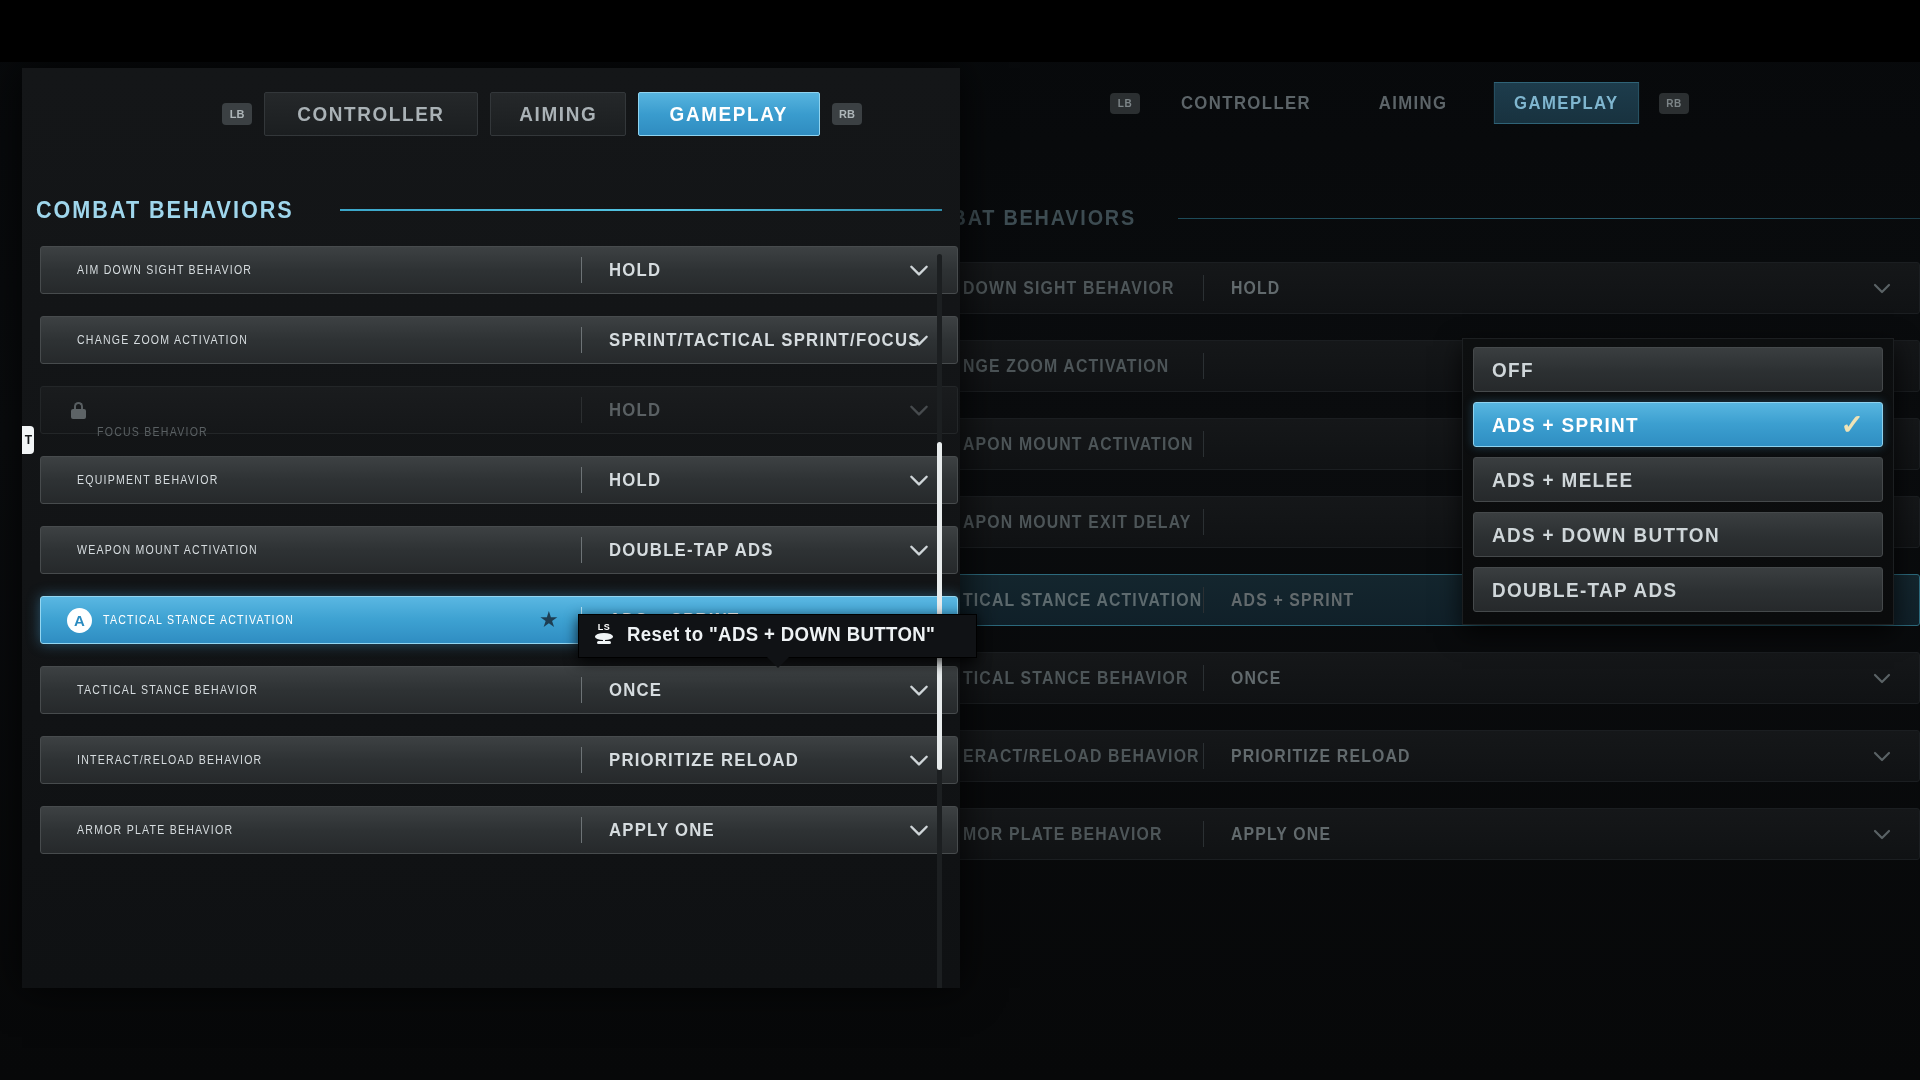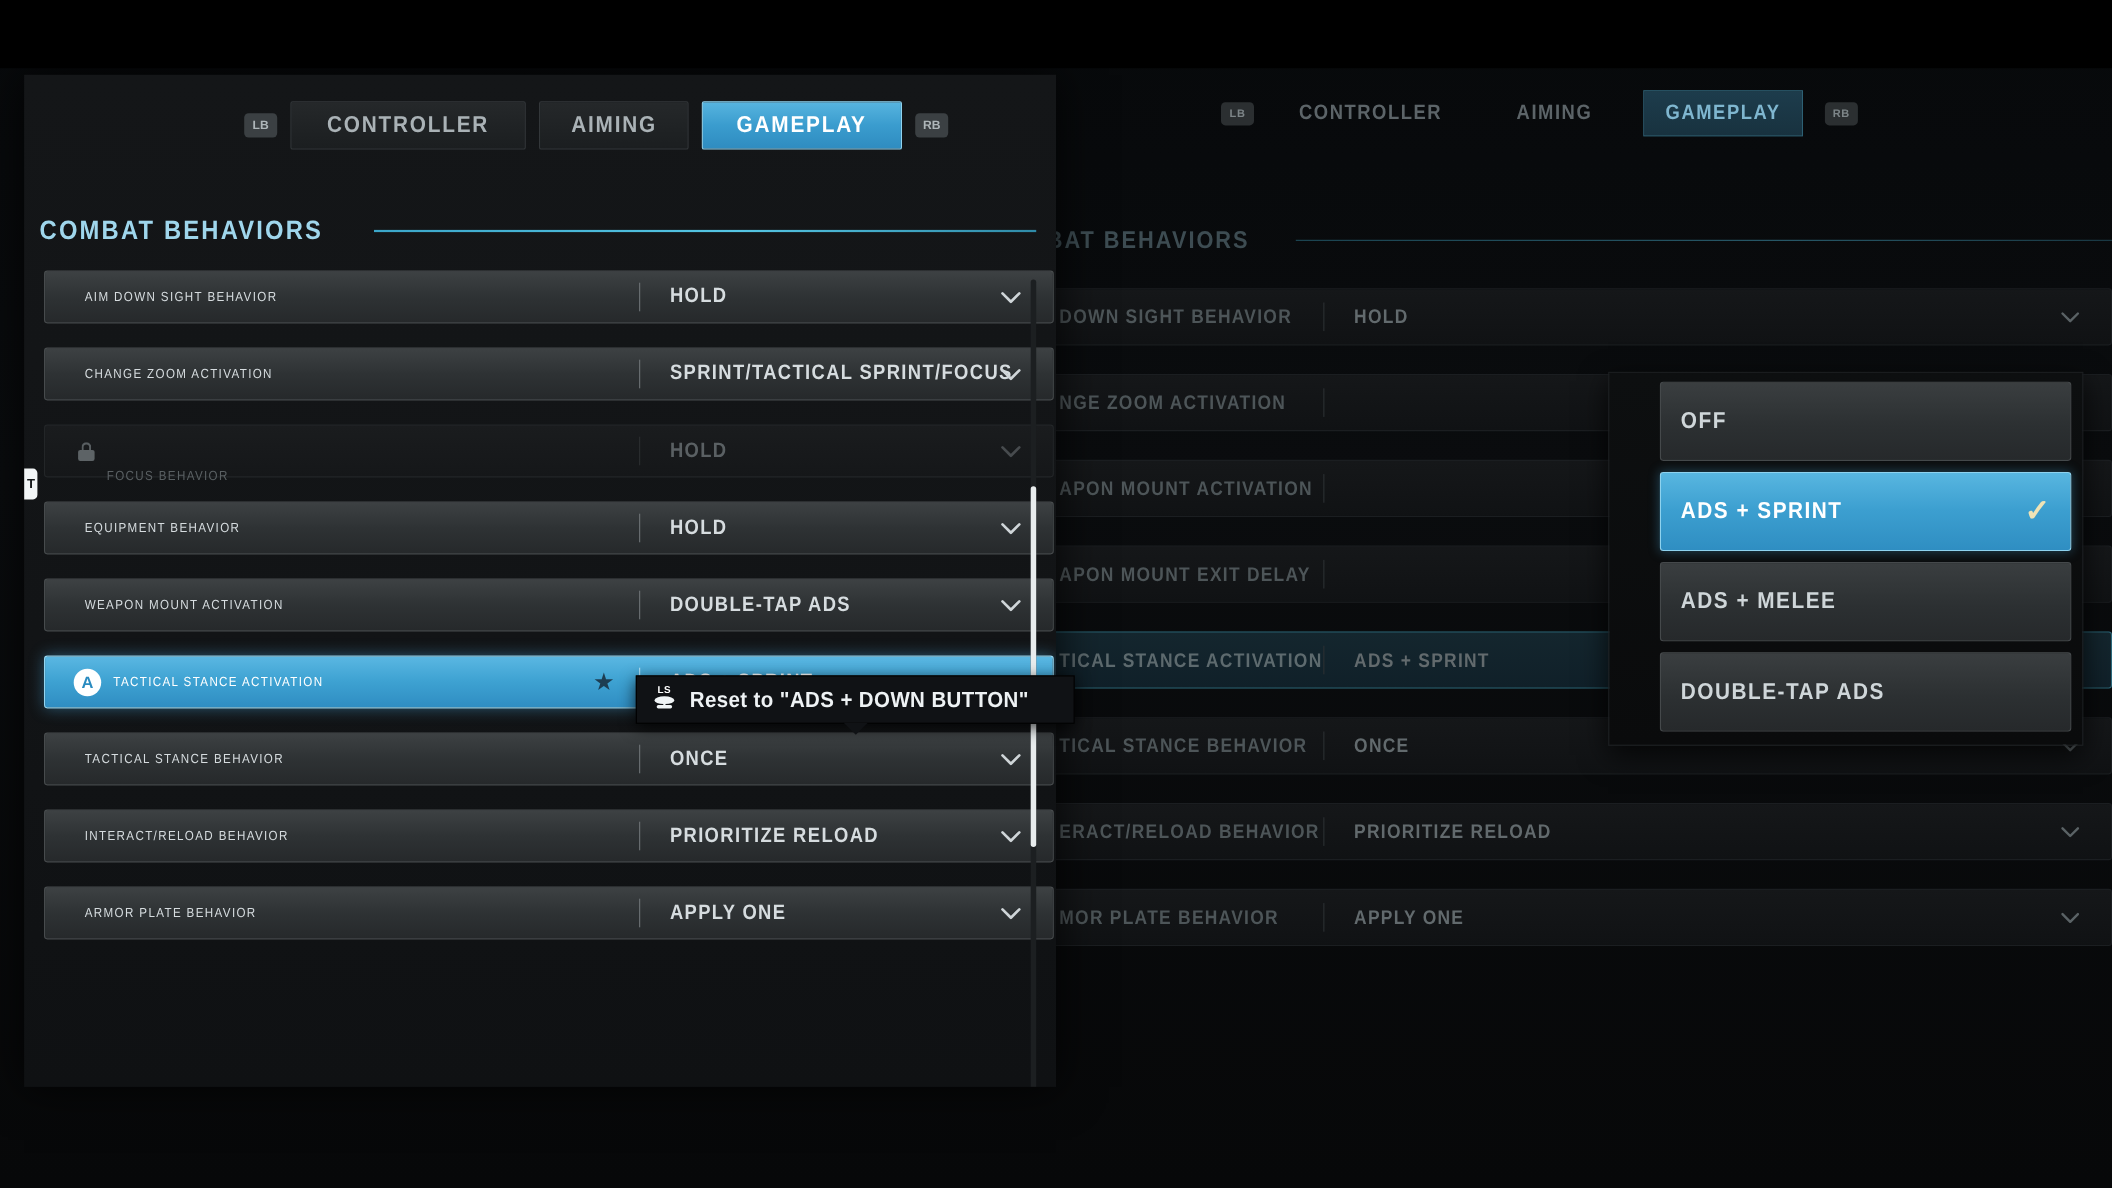--- a/index.html
+++ b/index.html
@@ -82,25 +82,25 @@
   .bg-chev svg { stroke: #5a6265; }
 
   
   .dropdown {
     position: absolute; left: 1462px; top: 338px; width: 432px;
     background: linear-gradient(180deg, #0d0f10 0%, #0a0b0c 100%);
     border: 1px solid #1c1f21; padding: 8px 10px 12px 10px;
     box-shadow: 0 8px 24px rgba(0,0,0,0.75); z-index: 5;
   }
   .dd-item {
-    height: 72px; margin-bottom: 10px;
+    height: 45px; margin-bottom: 10px;
     display: flex; align-items: center;
     background: linear-gradient(180deg, #3a3e40 0%, #2c3032 55%, #26292b 100%);
     border: 1px solid #45494b; border-radius: 3px;
-    padding: 0 18px; position: relative; margin-left: 36px;
+    padding: 0 18px; position: relative;
   }
   .dd-item:last-child { margin-bottom: 0; }
   .dd-item.selected {
     background: linear-gradient(180deg, #58b6e0 0%, #3c9fd0 48%, #2f8ec2 100%);
     border: 1px solid #8ed2ee;
     box-shadow: 0 0 10px rgba(70,160,210,0.35);
   }
   .dd-label {
     font-size: 21px; letter-spacing: 1.5px; color: #cfd6d9; font-weight: 700;
     font-family: "Liberation Sans Narrow", "Liberation Sans", sans-serif;
@@ -222,21 +222,21 @@
   .scroll-thumb {
     position: absolute; left: 0; top: 188px; width: 5px; height: 328px;
     background: #e8eced; border-radius: 3px;
   }
 
   
   .tooltip {
     position: absolute; left: 578px; top: 614px; z-index: 30;
     background: #101215; border: 1px solid #000;
     padding: 8px 18px 8px 12px;
-    display: flex; align-items: flex-end; gap: 10px;
+    display: flex; align-items: flex-start; gap: 10px;
     box-shadow: 0 4px 14px rgba(0,0,0,0.8);
   }
   .tooltip-text {
     font-size: 20px; color: #eef2f4; font-weight: 700; letter-spacing: 0.4px;
     white-space: nowrap;
     font-family: "Liberation Sans Narrow", "Liberation Sans", sans-serif;
   }
   .tooltip-text > span { display:inline-block; transform: scaleX(0.93); transform-origin:left center; }
   .tooltip-arrow {
     position: absolute; left: 50%; margin-left: -11px; bottom: -11px;
@@ -362,20 +362,23 @@
     <div class="dropdown" id="dropdown">
         <div class="dd-item">
           <div class="dd-label">OFF</div>
         </div>
         <div class="dd-item selected">
           <div class="dd-label">ADS + SPRINT</div>
           <div class="dd-check">✓</div>
         </div>
         <div class="dd-item">
           <div class="dd-label">ADS + MELEE</div>
+        </div>
+        <div class="dd-item">
+          <div class="dd-label">ADS + DOWN BUTTON</div>
         </div>
         <div class="dd-item">
           <div class="dd-label">DOUBLE-TAP ADS</div>
         </div>
       </div>
   </div>
 
   <div class="fg-panel">
 
     <div class="fg-tabs">

